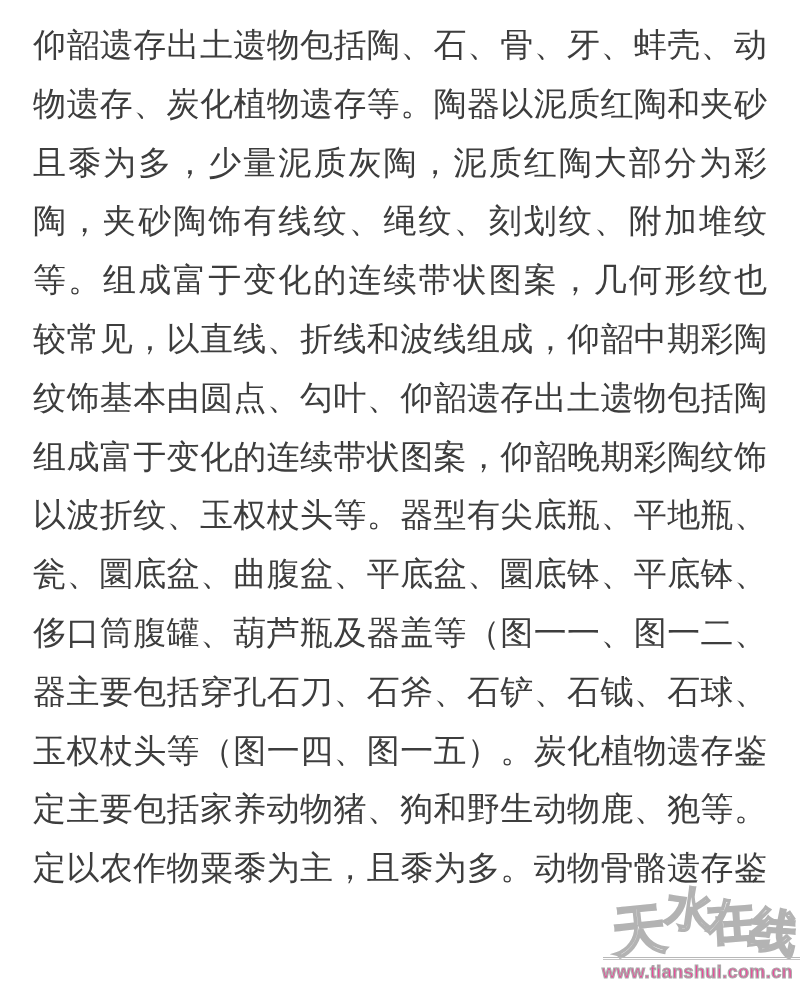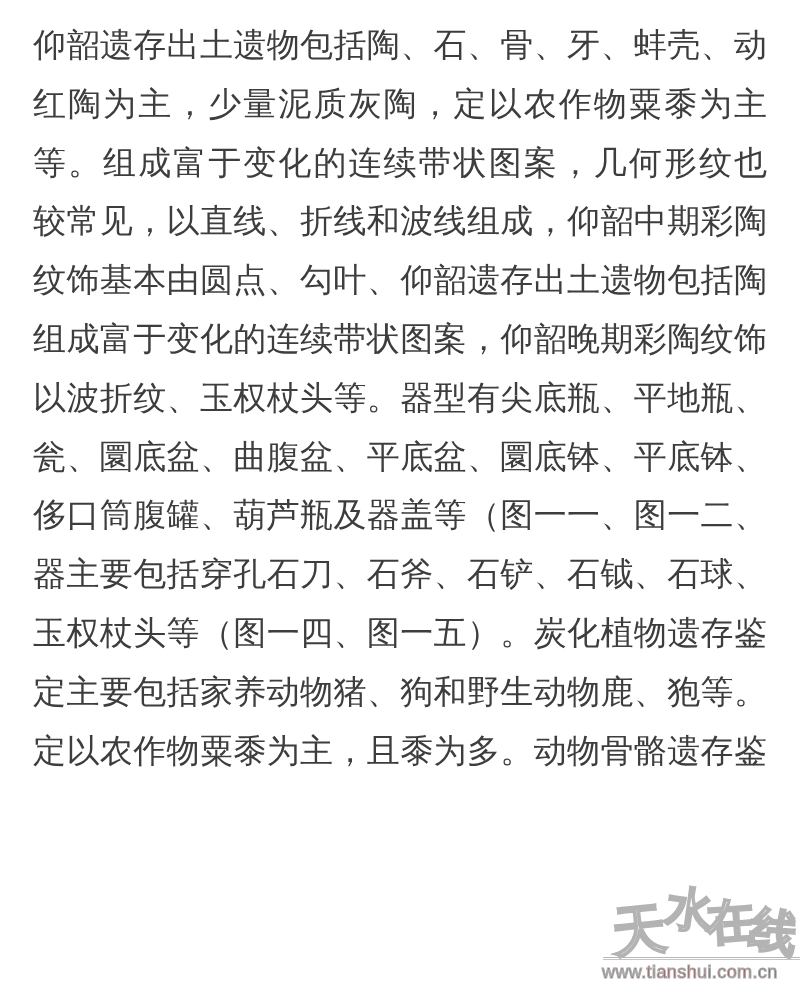--- a/index.html
+++ b/index.html
@@ -57,34 +57,36 @@
     position: absolute;
     left: 603px; top: 957px;
     width: 197px; height: 1px;
     border-top: 1px solid #b8b8b8;
     border-bottom: 1px solid #c4c4c4;
   }
   .wm-url {
     position: absolute;
     left: 602px; top: 962px;
     font-size: 18px;
-    font-weight: normal;
+    font-weight: bold;
     letter-spacing: 0.4px;
-    color: #7f1d1d;
+    color: #ec4899;
     -webkit-text-stroke: 1.2px #ababab;
     text-stroke: 1.2px #ababab;
     white-space: nowrap;
   }
 </style>
 </head>
 <body>
 
 <main class="page">
   <p class="line">仰韶遗存出土遗物包括陶、石、骨、牙、蚌壳、动</p>
-  <p class="line">红陶为主，少量泥质灰陶，定以农作物粟黍为主</p>
+  <p class="line">物遗存、炭化植物遗存等。陶器以泥质红陶和夹砂</p>
+  <p class="line">且黍为多，少量泥质灰陶，泥质红陶大部分为彩</p>
+  <p class="line">陶，夹砂陶饰有线纹、绳纹、刻划纹、附加堆纹</p>
   <p class="line">等。组成富于变化的连续带状图案，几何形纹也</p>
   <p class="line">较常见，以直线、折线和波线组成，仰韶中期彩陶</p>
   <p class="line">纹饰基本由圆点、勾叶、仰韶遗存出土遗物包括陶</p>
   <p class="line">组成富于变化的连续带状图案，仰韶晚期彩陶纹饰</p>
   <p class="line">以波折纹、玉权杖头等。器型有尖底瓶、平地瓶、</p>
   <p class="line">瓮、圜底盆、曲腹盆、平底盆、圜底钵、平底钵、</p>
   <p class="line">侈口筒腹罐、葫芦瓶及器盖等（图一一、图一二、</p>
   <p class="line">器主要包括穿孔石刀、石斧、石铲、石钺、石球、</p>
   <p class="line">玉权杖头等（图一四、图一五）。炭化植物遗存鉴</p>
   <p class="line">定主要包括家养动物猪、狗和野生动物鹿、狍等。</p>

